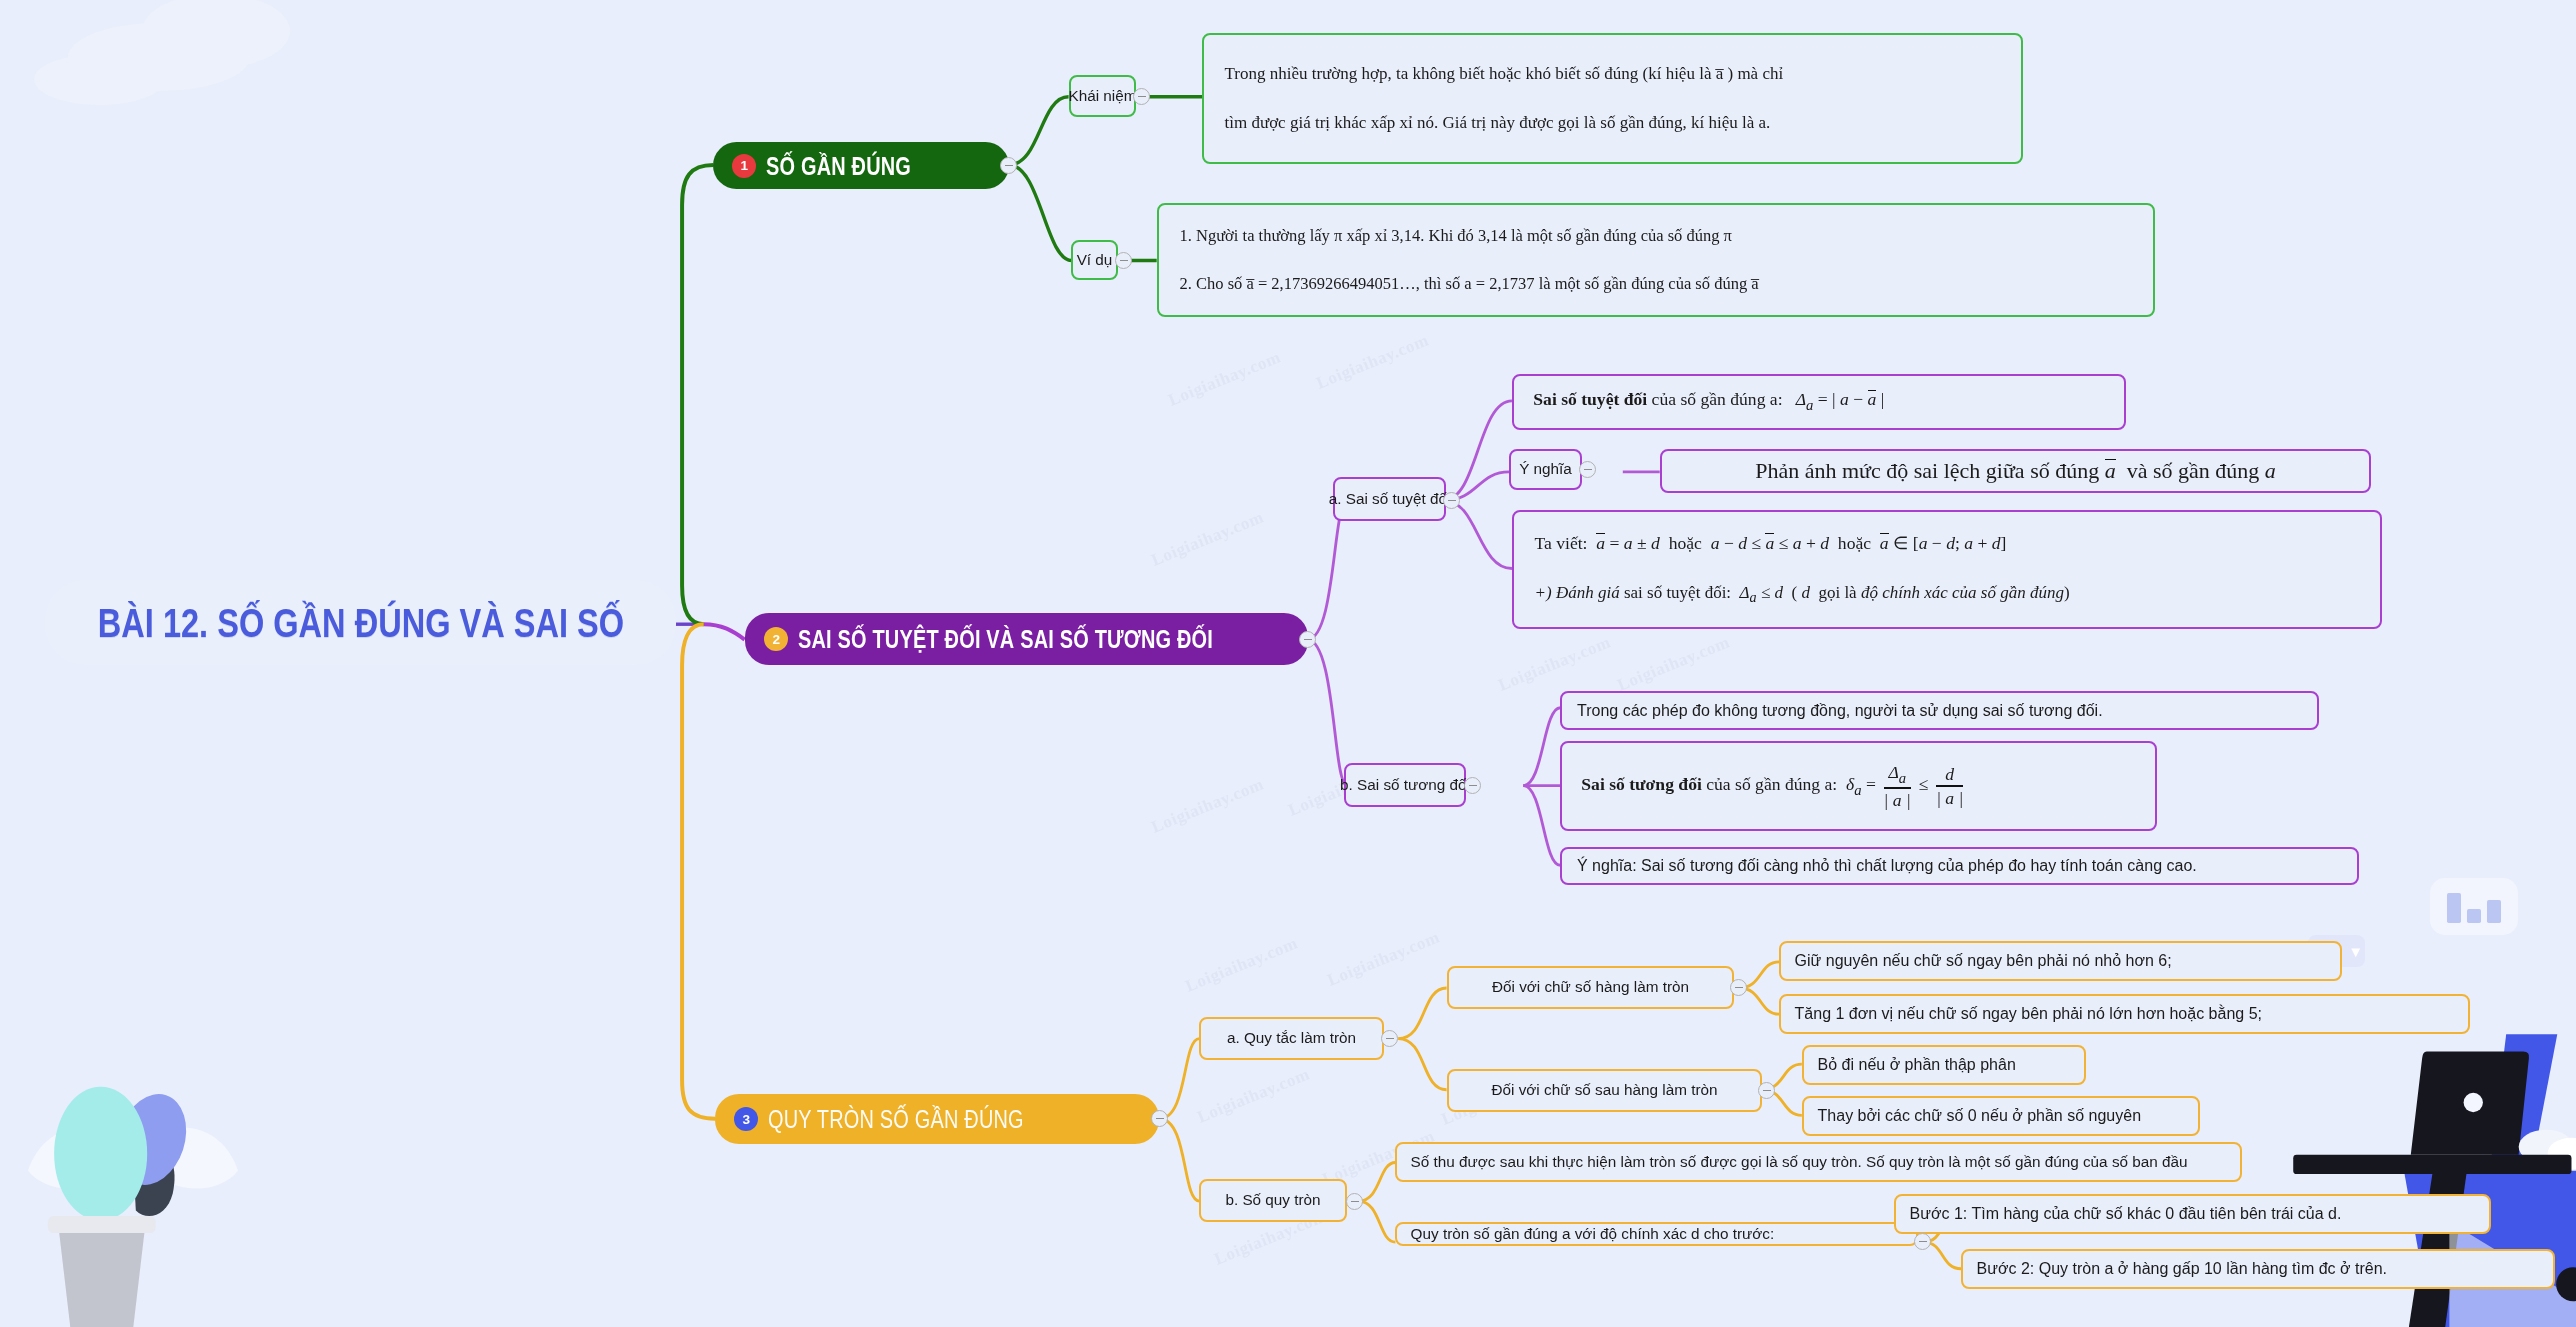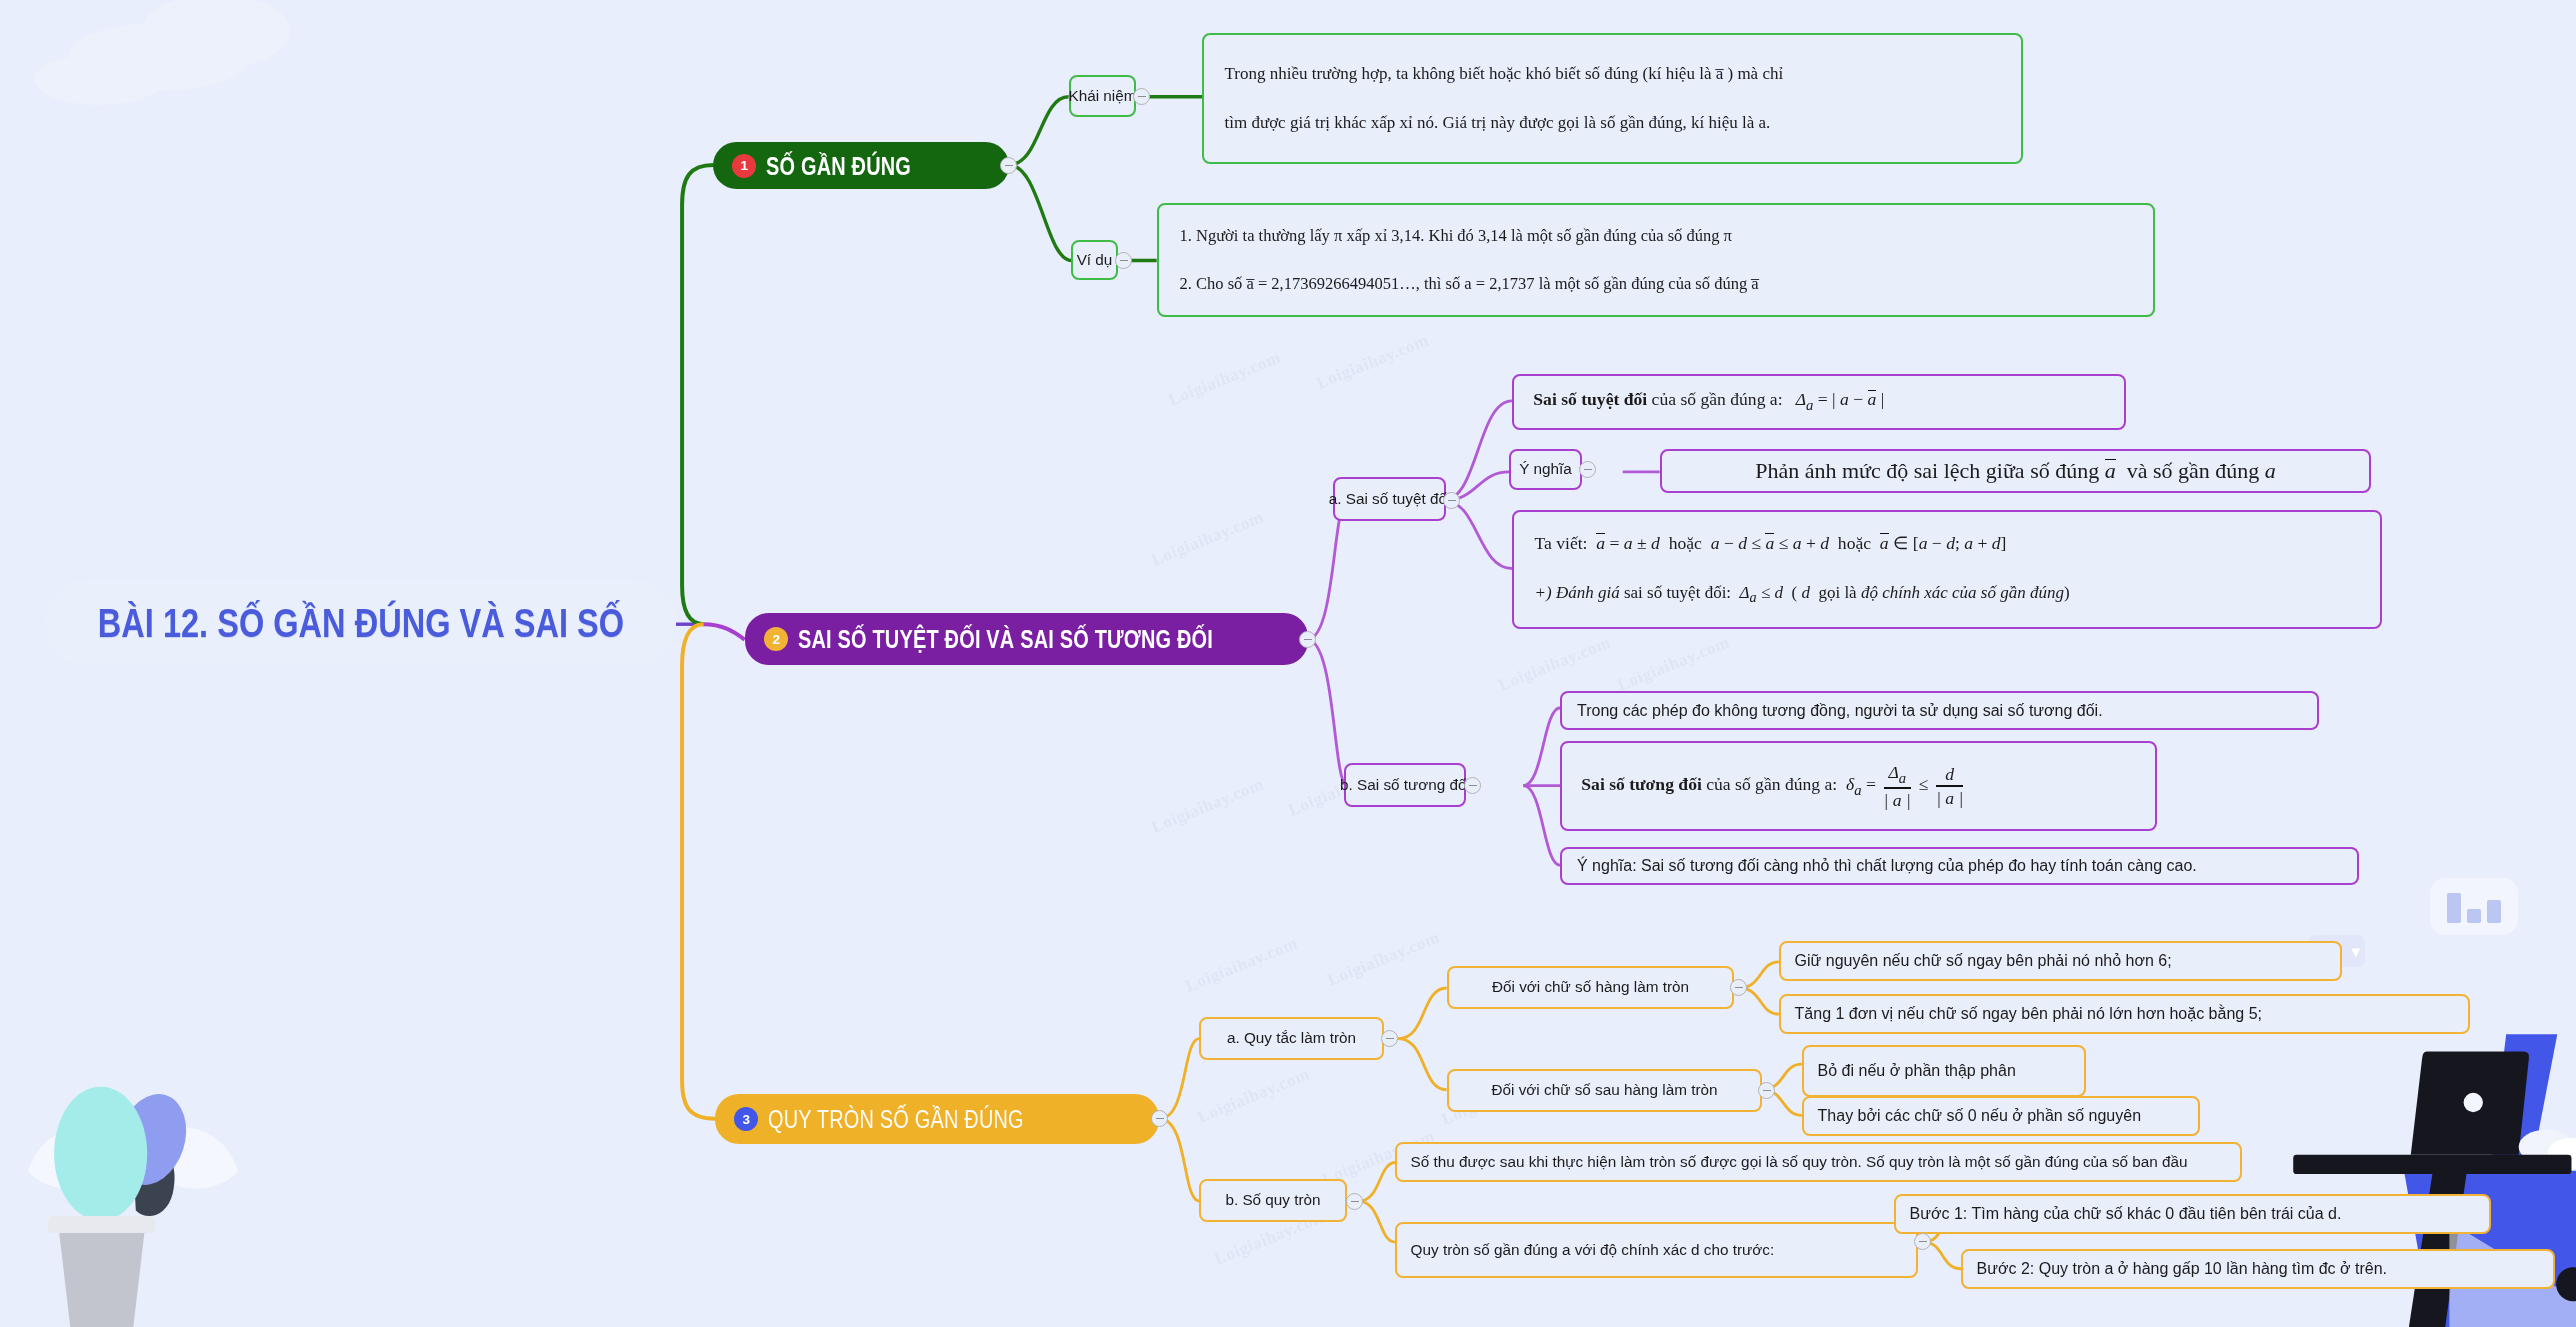--- a/index.html
+++ b/index.html
@@ -317,37 +317,37 @@
   </div>
   <div class="box y" style="left:1779px;top:994px;width:691px;height:40px;padding:3.4px 13.6px;">
     <span class="btext" style="font-size:16px;">Tăng 1 đơn vị nếu chữ số ngay bên phải nó lớn hơn hoặc bằng 5;</span>
   </div>
 
   <div class="box y" style="left:1447px;top:1069px;width:315px;height:43px;justify-content:center;">
     <span class="btext">Đối với chữ số sau hàng làm tròn</span>
   </div>
   <div class="toggle" style="left:1758px;top:1082px;"></div>
 
-  <div class="box y" style="left:1802px;top:1045px;width:284px;height:52px;padding:3.4px 13.6px;">
+  <div class="box y" style="left:1802px;top:1045px;width:284px;height:40px;padding:3.4px 13.6px;">
     <span class="btext" style="font-size:16px;">Bỏ đi nếu ở phần thập phân</span>
   </div>
   <div class="box y" style="left:1802px;top:1096px;width:398px;height:40px;padding:3.4px 13.6px;">
     <span class="btext" style="font-size:16px;">Thay bởi các chữ số 0 nếu ở phần số nguyên</span>
   </div>
 
   <div class="box y" style="left:1199px;top:1179px;width:148px;height:43px;justify-content:center;">
     <span class="btext">b. Số quy tròn</span>
   </div>
   <div class="toggle" style="left:1346px;top:1193px;"></div>
 
   <div class="box y" style="left:1395px;top:1142px;width:847px;height:40px;padding:3.4px 13.6px;">
     <span class="btext" style="font-size:15.3px;">Số thu được sau khi thực hiện làm tròn số được gọi là số quy tròn. Số quy tròn là một số gần đúng của số ban đầu</span>
   </div>
 
-  <div class="box y" style="left:1395px;top:1222px;width:523px;height:56px;padding:3.4px 13.6px;">
+  <div class="box y" style="left:1395px;top:1222px;width:523px;height:24px;padding:3.4px 13.6px;">
     <span class="btext" style="font-size:15.3px;">Quy tròn số gần đúng a với độ chính xác d cho trước:</span>
   </div>
   <div class="toggle" style="left:1914px;top:1233px;"></div>
 
   <div class="box y" style="left:1894px;top:1194px;width:597px;height:40px;padding:3.4px 13.6px;">
     <span class="btext" style="font-size:16px;">Bước 1: Tìm hàng của chữ số khác 0 đầu tiên bên trái của d.</span>
   </div>
   <div class="box y" style="left:1961px;top:1249px;width:594px;height:40px;padding:3.4px 13.6px;">
     <span class="btext" style="font-size:16px;">Bước 2: Quy tròn a ở hàng gấp 10 lần hàng tìm đc ở trên.</span>
   </div>

